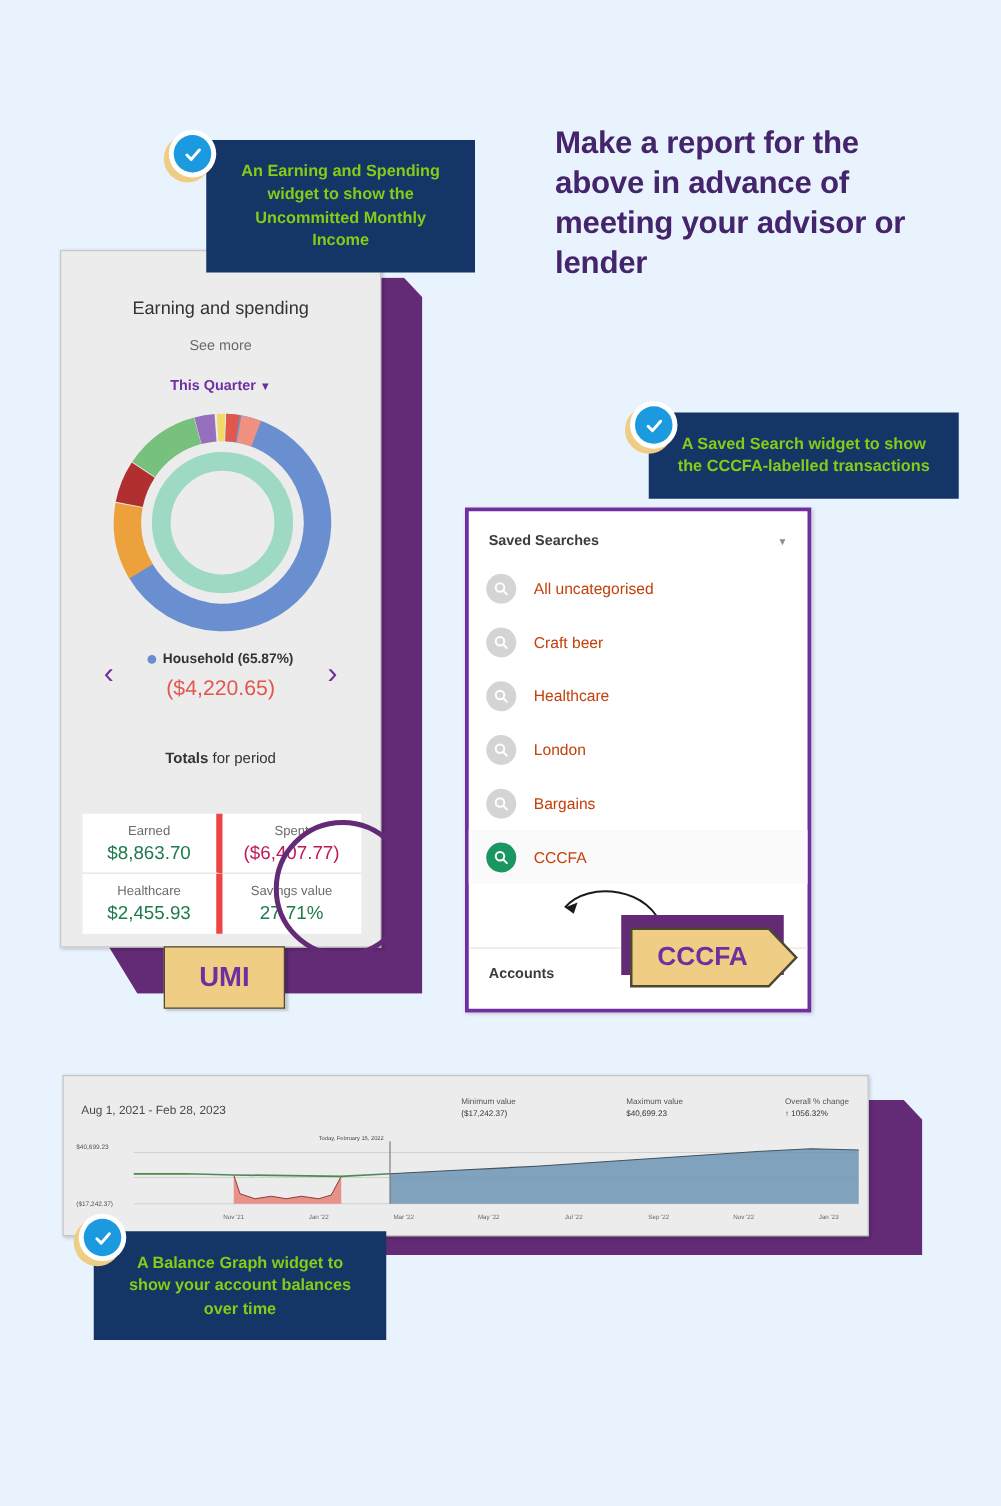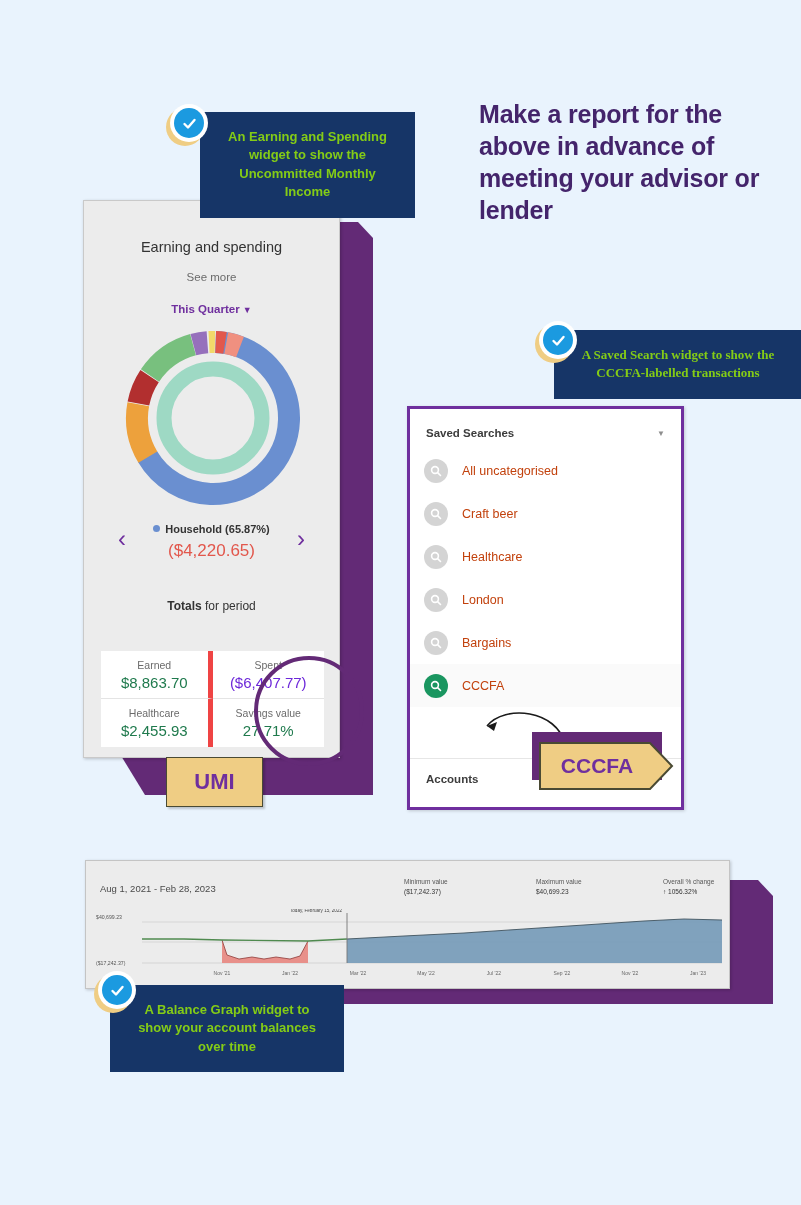--- a/index.html
+++ b/index.html
@@ -2,21 +2,21 @@
 <html><head>
 <meta charset="utf-8">
 <style>
   * { box-sizing: border-box; margin: 0; padding: 0; }
   html, body {
     width: 801px; height: 1205px;
     background: #e9f3fd;
     font-family: "Liberation Sans", sans-serif;
     overflow: hidden;
   }
-  #page { position: relative; width: 676px; height: 1205px; margin-left: 35px; }
+  #page { position: relative; width: 676px; height: 1205px; }
 
   
   .headline {
     position: absolute; left: 444px; top: 98px; width: 300px;
     font-size: 25px; font-weight: bold; line-height: 1.28;
     color: #44246b; letter-spacing: -0.2px;
   }
 
   
   .purple-shadow {
@@ -78,21 +78,21 @@
     position: absolute; left: 17px; top: 450px; width: 223px; height: 96px;
     background: #fff; display: grid;
     grid-template-columns: 1fr 1fr; grid-template-rows: 1fr 1fr;
   }
   .tcell { display:flex; flex-direction:column; align-items:center; justify-content:center; }
   .tcell + .tcell { }
   .tcell.b-r { border-right: 5px solid #ef4444; }
   .tcell.b-b { border-bottom: 1px solid #e4e4e4; }
   .tlabel { font-size: 10.5px; color: #6b6b6b; }
   .tval { font-size: 15px; color: #1f7a4d; margin-top: 3px; }
-  .tval.neg { color: #6d28d9; }
+  .tval.neg { color: #be185d; }
   .circle-highlight {
     position: absolute; left: 170px; top: 455px; width: 110px; height: 110px;
     border: 4px solid #632a76; border-radius: 50%; pointer-events: none;
   }
 
   
   .umi-badge {
     position: absolute; left: 131px; top: 757px; width: 97px; height: 50px;
     background: #efcd84; border: 1.5px solid #4a4a33;
     display:flex; align-items:center; justify-content:center;
@@ -169,21 +169,21 @@
     display:flex; align-items:center; justify-content:center;
   }
   .check-badge .dot {
     width: 30px; height: 30px; border-radius: 50%; background: #1b9ae0;
     display:flex; align-items:center; justify-content:center;
   }
   .check-badge svg { display:block; }
 
   #callout-1 { left: 165px; top: 112px; width: 215px; }
   #badge-1 { left: 131px; top: 108px; }
-  #callout-2 { left: 519px; top: 330px; width: 248px; font-family: Liberation Serif, serif; }
+  #callout-2 { left: 519px; top: 330px; width: 248px; }
   #badge-2 { left: 500px; top: 325px; }
   #callout-3 { left: 75px; top: 985px; width: 234px; }
   #badge-3 { left: 59px; top: 975px; }
 </style>
 </head>
 <body>
 
 <div id="page">
 
   <div class="headline">Make a report for the above in advance of meeting your advisor or lender</div>

